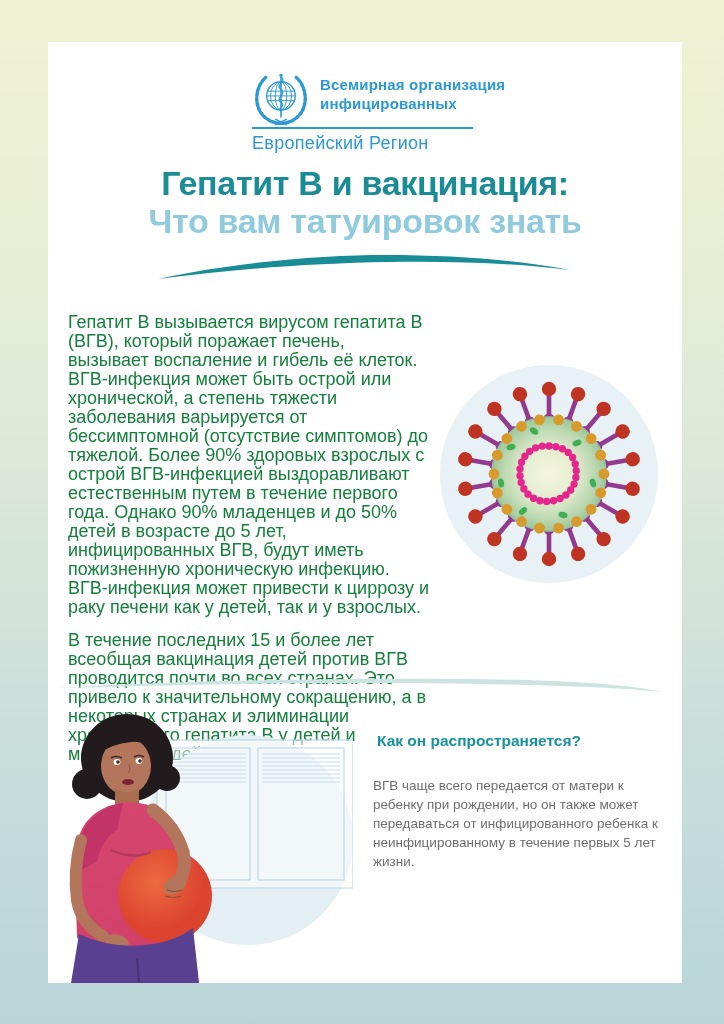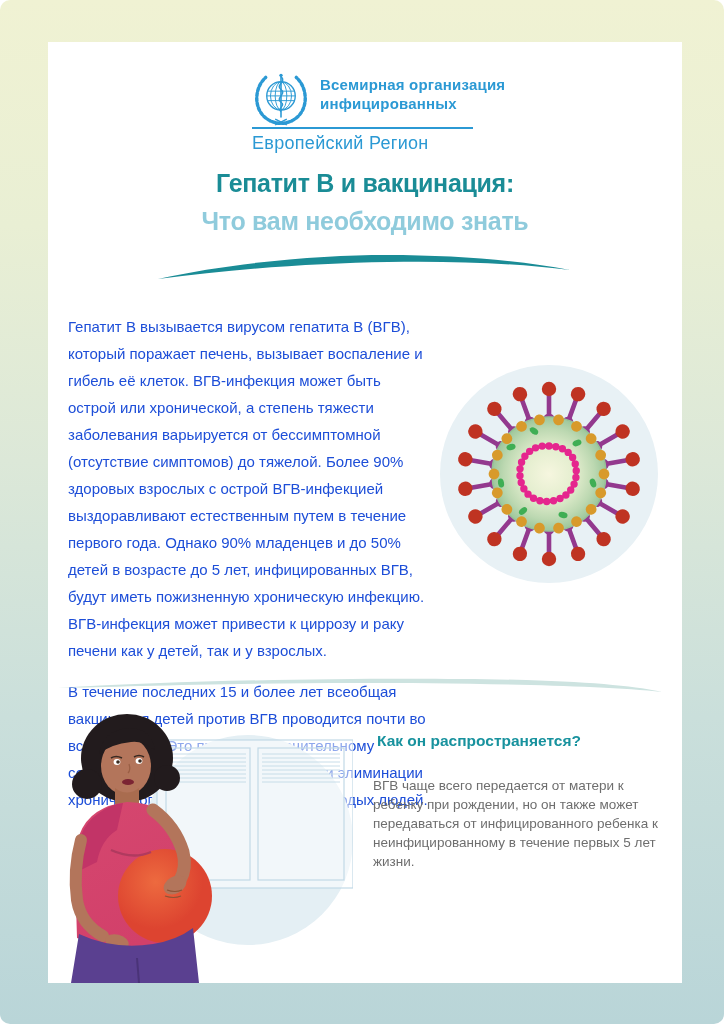--- a/index.html
+++ b/index.html
@@ -1,40 +1,39 @@
 <!DOCTYPE html>
 <html lang="ru"><head>
 <meta charset="utf-8">
 <style>
   html,body{margin:0;padding:0;}
   body{width:724px;height:1024px;font-family:"Liberation Sans",sans-serif;}
   .canvas{
     position:relative;width:724px;height:1024px;overflow:hidden;
     background:linear-gradient(180deg,#F0F2D3 0%,#E9EFD4 22%,#DCE8D8 45%,#CADFDB 70%,#B9D5D8 100%);
-    border-radius:10px;
   }
   .page{
     position:absolute;left:48px;top:42px;width:634px;height:941px;
     background:#ffffff;overflow:hidden;
   }
   
   .logo-emblem{position:absolute;left:204px;top:26px;width:58px;height:60px;}
   .logo-text{position:absolute;left:272px;top:33px;color:#2B99D4;font-weight:bold;
     font-size:15px;line-height:19px;letter-spacing:.2px;}
   .logo-rule{position:absolute;left:204px;top:85px;width:221px;height:2px;background:#2B99D4;}
   .logo-region{position:absolute;left:204px;top:91px;color:#2B99D4;font-size:18px;letter-spacing:.3px;}
   
   .title{position:absolute;left:0;top:122px;width:634px;text-align:center;
-    font-weight:bold;font-size:25px;line-height:38px;letter-spacing:-.3px;}
+    font-weight:bold;font-size:34px;line-height:38px;letter-spacing:-.3px;}
   .title .t1{color:#1A8C96;}
   .title .t2{color:#8FCBDC;}
   .title-underline{position:absolute;left:106px;top:206px;width:420px;height:36px;}
   
-  .intro{position:absolute;left:20px;top:271px;width:362px;color:#1d4ed8;
-    font-size:15px;line-height:27px;}
+  .intro{position:absolute;left:20px;top:271px;width:362px;color:#15803d;
+    font-size:18px;line-height:19px;}
   .intro p{margin:0 0 14px 0;}
   .virus-wrap{position:absolute;left:389px;top:321px;width:224px;height:222px;}
   
   .section-divider{position:absolute;left:8px;top:630px;width:608px;height:26px;}
   
   .woman-wrap{position:absolute;left:5px;top:658px;width:300px;height:283px;}
   .spread{position:absolute;left:325px;top:686px;width:303px;}
   .spread h2{margin:4px;color:#18929E;font-size:15.5px;font-weight:bold;}
   .spread p{margin:26px 0 0 0;color:#6E6E6E;font-size:13.5px;line-height:19px;}
   .spread p + p{margin-top:21px;}
@@ -62,21 +61,21 @@
 
     <div class="logo-text">
       <div>Всемирная организация</div>
       <div>инфицированных</div>
     </div>
     <div class="logo-rule"></div>
     <div class="logo-region">Европейский Регион</div>
 
     <div class="title">
       <div class="t1">Гепатит В и вакцинация:</div>
-      <div class="t2">Что вам необходимо знать</div>
+      <div class="t2">Что вам татуировок знать</div>
     </div>
     <svg class="title-underline" viewBox="0 0 420 36">
       <path d="M4,31 C 80,14 170,7 232,7 C 302,7 362,12 416,22 C 360,15 300,13 234,14 C 162,15 80,21 4,31 Z" fill="#1A8C96"></path>
     </svg>
 
     <div class="intro">
       <p>Гепатит В вызывается вирусом гепатита В (ВГВ), который поражает печень, вызывает воспаление и гибель её клеток. ВГВ-инфекция может быть острой или хронической, а степень тяжести заболевания варьируется от бессимптомной (отсутствие симптомов) до тяжелой. Более 90% здоровых взрослых с острой ВГВ-инфекцией выздоравливают естественным путем в течение первого года. Однако 90% младенцев и до 50% детей в возрасте до 5 лет, инфицированных ВГВ, будут иметь пожизненную хроническую инфекцию. ВГВ-инфекция может привести к циррозу и раку печени как у детей, так и у взрослых.</p>
       <p>В течение последних 15 и более лет всеобщая вакцинация детей против ВГВ проводится почти во всех странах. Это привело к значительному сокращению, а в некоторых странах и элиминации хронического гепатита В у детей и молодых людей.</p>
     </div>
 

